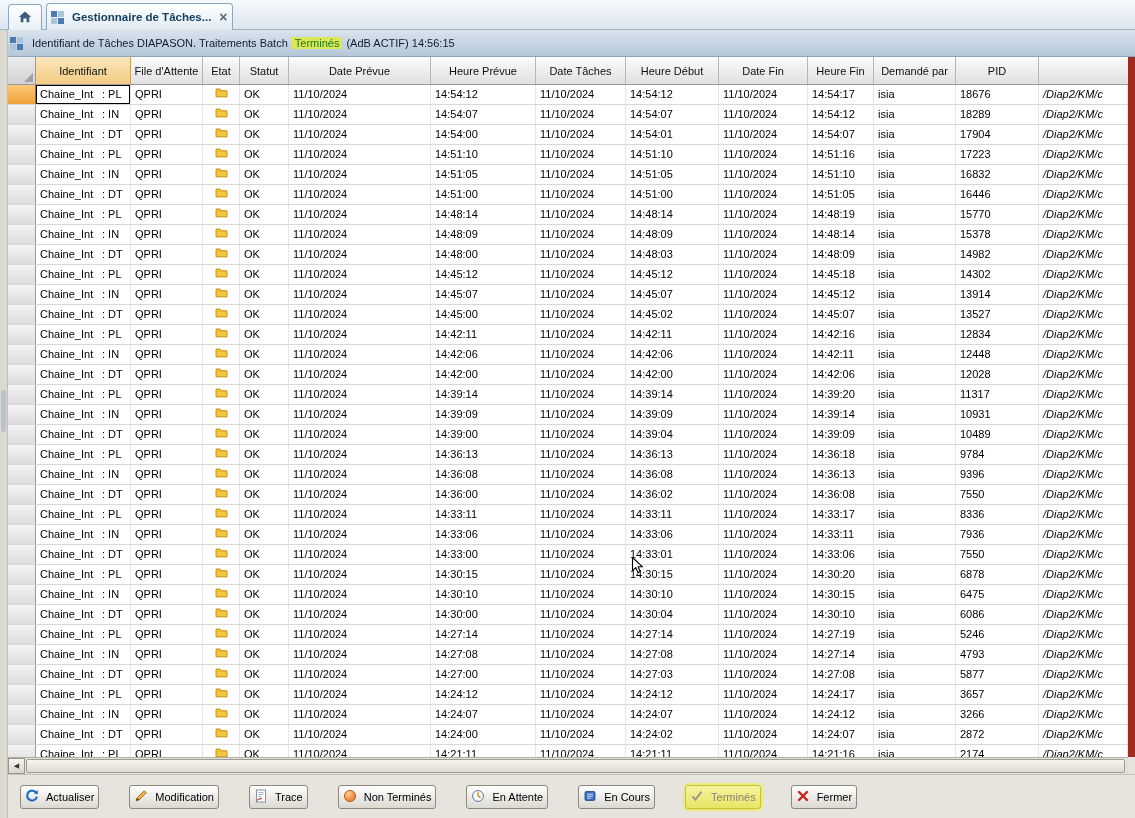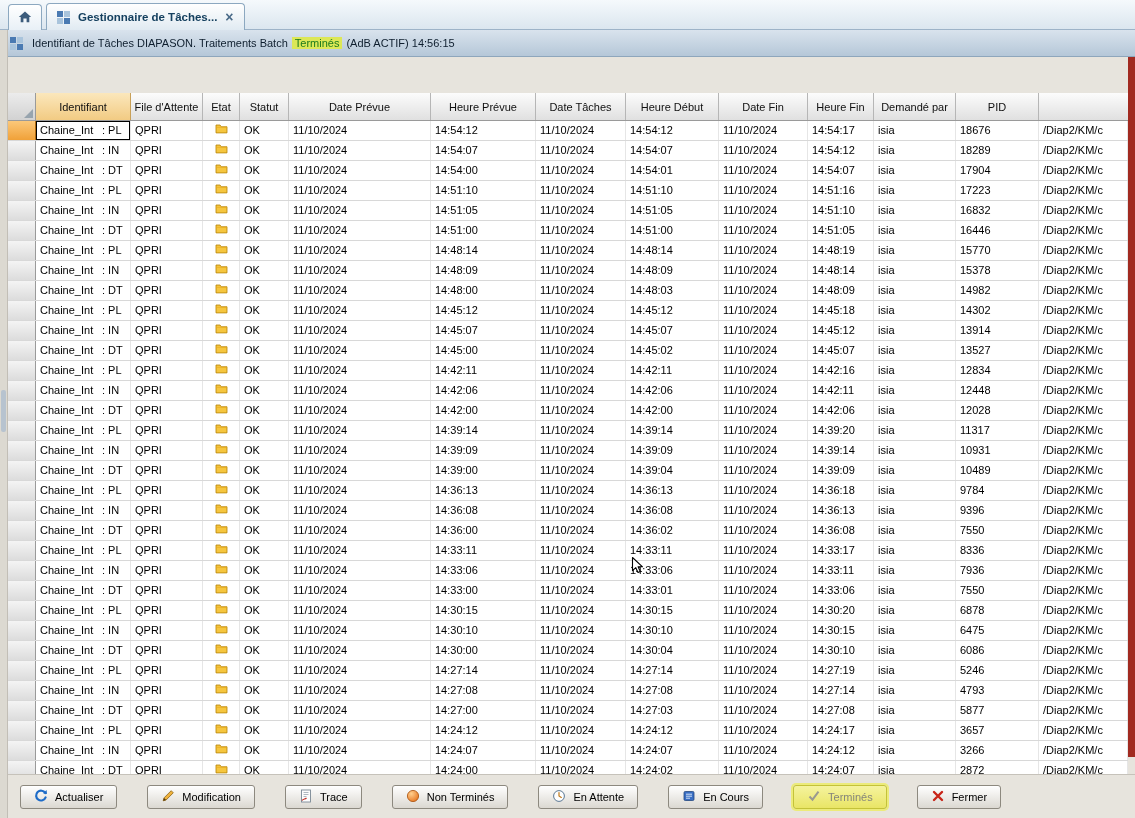--- a/index.html
+++ b/index.html
@@ -8,49 +8,49 @@
     font-family:"Liberation Sans",sans-serif;font-size:11px;overflow:hidden;color:#000;}
 
   
   .tab-bar{position:absolute;left:0;top:0;width:100%;height:30px;
     background:linear-gradient(#f5f9fc,#dbe6ef);border-bottom:1px solid #9db3c8;}
   .home-tab{position:absolute;left:8px;top:4px;width:34px;height:26px;
     background:linear-gradient(#ffffff,#e8f0f6);border:1px solid #8ca8c0;border-bottom:none;
     border-radius:4px 4px 0 0;display:flex;align-items:center;justify-content:center;cursor:default;}
   .main-tab{position:absolute;left:46px;top:3px;height:27px;
     background:linear-gradient(#ffffff,#e0eaf2);border:1px solid #8ca8c0;border-bottom:none;
-    border-radius:4px 4px 0 0;display:flex;align-items:center;gap:8px;padding:0 10px;cursor:default;}
+    border-radius:4px 4px 0 0;display:flex;align-items:center;gap:8px;padding:0 4px;cursor:default;}
   .tab-label{font-weight:bold;color:#15405f;font-size:11.5px;white-space:nowrap;}
   .tab-close{color:#4a6a88;font-size:14px;font-weight:bold;line-height:1;}
 
   .grid-ico{width:13px;height:13px;display:grid;grid-template-columns:6px 6px;grid-template-rows:6px 6px;gap:1px;}
   .grid-ico i{background:#4a7ab2;display:block;}
   .grid-ico i:nth-child(2),.grid-ico i:nth-child(3){background:#a9c4dc;}
 
   
   .title-bar{position:absolute;left:0;top:30px;width:1135px;height:27px;
     background:linear-gradient(#d9e3ed,#b5c7d8);border-bottom:1px solid #8ea6bc;
     display:flex;align-items:center;padding-left:10px;gap:9px;}
   .title-text{color:#0e1e2e;white-space:nowrap;}
   .hl{background:#dce757;color:#1c7a1c;padding:0 3px;margin:0 4px;}
 
   
-  .table-area{position:absolute;left:8px;top:57px;width:1120px;height:717px;background:#fff;margin-top:36px;}
+  .table-area{position:absolute;left:8px;top:57px;width:1120px;height:717px;background:#fff;}
   .thead{display:flex;height:28px;border-bottom:1px solid #9a9a9a;background:linear-gradient(#fbfbfb,#dedede);}
   .corner{width:28px;flex-shrink:0;background:linear-gradient(#ececec,#d2d2d2);
     border-right:1px solid #9a9a9a;position:relative;}
   .corner::after{content:"";position:absolute;right:2px;bottom:2px;
     border-left:9px solid transparent;border-bottom:9px solid #97a4ae;}
   .hcell{flex-shrink:0;display:flex;align-items:center;justify-content:center;
     border-right:1px solid #b6b6b6;background:linear-gradient(#fcfcfc,#e0e0e0);
     color:#101010;white-space:nowrap;overflow:hidden;}
   .hcell.sorted{background:linear-gradient(#fbe7bc,#f2cb83);border-right:1px solid #c8a058;}
   .c0{width:95px}.c1{width:72px}.c2{width:37px}.c3{width:49px}.c4{width:142px}
   .c5{width:105px}.c6{width:90px}.c7{width:93px}.c8{width:89px}.c9{width:66px}
-  .c10{width:82px}.c11{width:83px}.c12{flex:1 1 auto;border-right:none;}
+  .c10{width:82px}.c11{width:83px}.c12{flex:1 1 auto;border-right:none;font-style:italic;}
 
   .tbody{position:absolute;top:28px;left:0;right:0;bottom:17px;overflow:hidden;background:#000000;}
   .trow{display:flex;height:20px;border-bottom:1px solid #d8d8d8;background:#fff;}
   .sel{width:28px;flex-shrink:0;background:linear-gradient(#f4f4f4,#dcdcdc);border-right:1px solid #9a9a9a;}
   .sel.current{background:linear-gradient(#fcc87a,#f0a138);border-right:1px solid #b06a10;}
   .cell{flex-shrink:0;padding-left:4px;line-height:19px;white-space:nowrap;overflow:hidden;
     border-right:1px solid #e6e6e6;}
   .cell.c2{display:flex;align-items:center;justify-content:center;padding:0;}
   .cell.focused{box-shadow:inset 0 0 0 1px #000;}
   .idname{display:inline-block;width:62px;}
@@ -59,21 +59,21 @@
   .hscroll{position:absolute;left:0;right:0;bottom:0;height:17px;background:#e3e0d9;border-top:1px solid #b2aea6;}
   .scroll-btn{position:absolute;left:0;top:0;width:17px;height:16px;
     background:linear-gradient(#f6f4f0,#d9d5cd);border:1px solid #9a968e;
     display:flex;align-items:center;justify-content:center;font-size:7px;color:#333;}
   .scroll-thumb{position:absolute;left:18px;top:1px;height:14px;right:3px;
     background:linear-gradient(#f8f6f2,#dedad2);border:1px solid #a09c94;border-radius:2px;}
 
   
   .btn-bar{position:absolute;left:0;right:0;top:774px;height:44px;background:#e7e4dd;
     border-top:1px solid #c6c2ba;display:flex;align-items:center;gap:30px;padding-left:20px;}
-  .btn{height:24px;padding:0 13px;display:inline-flex;align-items:center;gap:7px;
+  .btn{height:24px;padding:0 4px;display:inline-flex;align-items:center;gap:7px;
     background:linear-gradient(#ffffff,#dbd8d1);border:1px solid #8d897f;border-radius:3px;
     font-family:"Liberation Sans",sans-serif;font-size:11px;color:#000;
     box-shadow:inset 0 1px 0 #fff;cursor:default;white-space:nowrap;text-align:right;}
   .btn.active{background:linear-gradient(#f5f39e,#e9e566);border-color:#c4c239;
     color:#85857b;box-shadow:0 0 0 2px #eceb7a;}
   .btn svg{flex-shrink:0;}
 
   
   .left-strip{position:absolute;left:0;top:30px;width:8px;height:788px;
     background:#dcd9d1;border-right:1px solid #c2beb6;}

